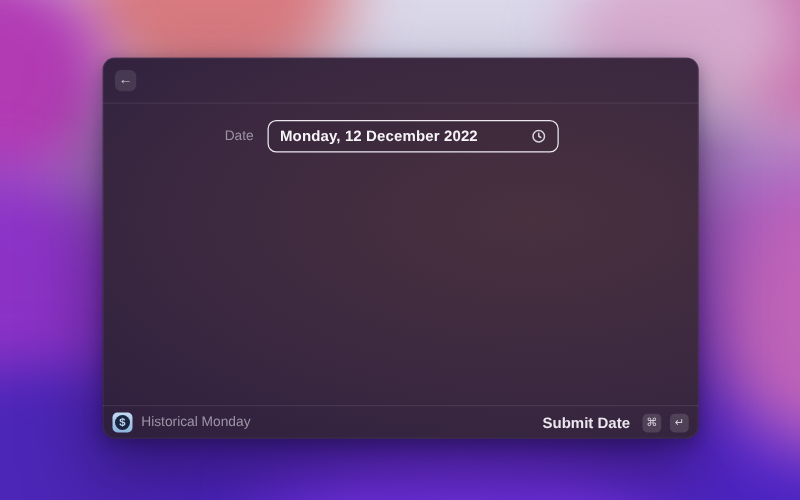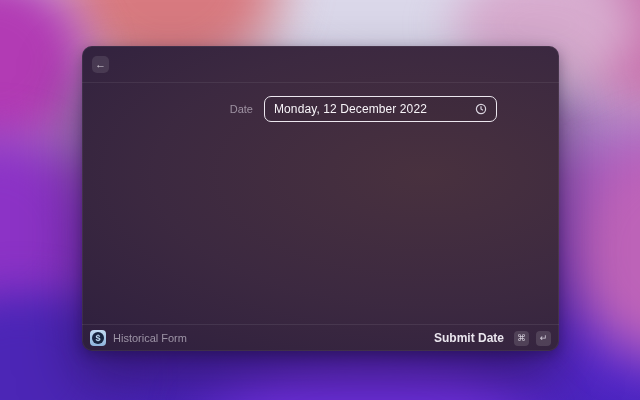--- a/index.html
+++ b/index.html
@@ -41,32 +41,33 @@
   }
   .back-btn {
     width:17px; height:17px; border-radius:5px;
     background:rgba(255,255,255,0.10);
     display:flex; align-items:center; justify-content:center;
     color:#d8d2dc; font-size:11px; line-height:1; cursor:default;
   }
 
   .win-body { flex:1 1 auto; position:relative; }
   .form-row {
-    position:absolute; left:0; top:13px; width:100%;
-    display:flex; align-items:center;justify-content:center;
+    position:absolute; left:12px; top:13px; width:100%;
+    display:flex; align-items:center;
   }
   .date-label {
     width:109px; text-align:right; flex:0 0 109px;
     font-size:11px; color:#9e92a2;
   }
   .date-input {
     margin-left:11px; width:233px; height:26px;
     border:1px solid #ece7ef; border-radius:7px;
     display:flex; align-items:center; padding:0 9px;
     background:rgba(0,0,0,0.04);
+    font-weight:bold;
   }
   .date-value { font-size:12px; color:#f7f4f8; letter-spacing:0.1px; }
   .clock { margin-left:auto; display:flex; align-items:center; }
   .clock svg { display:block; }
 
   .win-footer {
     flex:0 0 27px; display:flex; align-items:center; gap:7px;
     padding:0 8px; border-top:1px solid rgba(255,255,255,0.08);
   }
   .ext-icon {
@@ -124,20 +125,20 @@
           </svg>
         </span>
       </div>
     </div>
   </div>
 
   <div class="win-footer">
     <div class="ext-icon">
       <div class="coin">$</div>
     </div>
-    <span class="ext-name">Historical Form</span>
+    <span class="ext-name">Historical Monday</span>
     <div class="footer-spacer"></div>
     <span class="submit-label">Submit Date</span>
     <div class="key-badge">⌘</div>
     <div class="key-badge">↵</div>
   </div>
 
 </div>
 
 </body></html>

